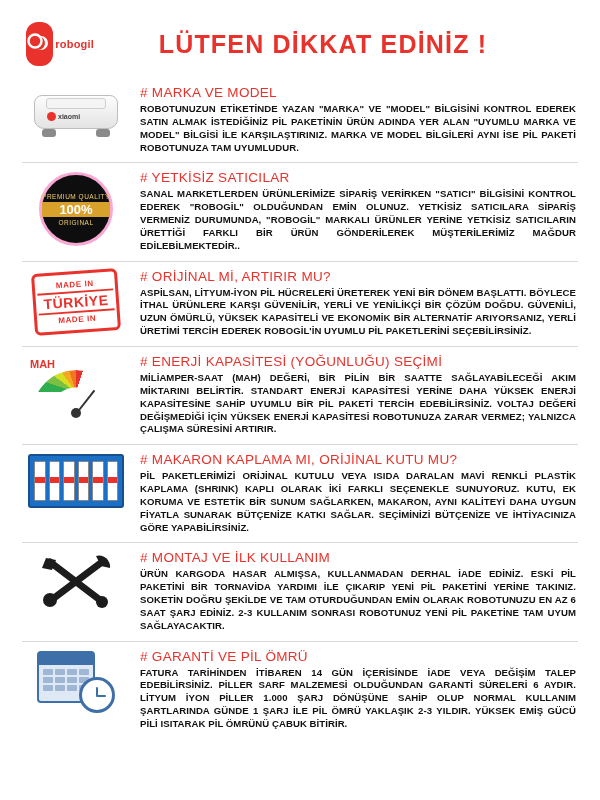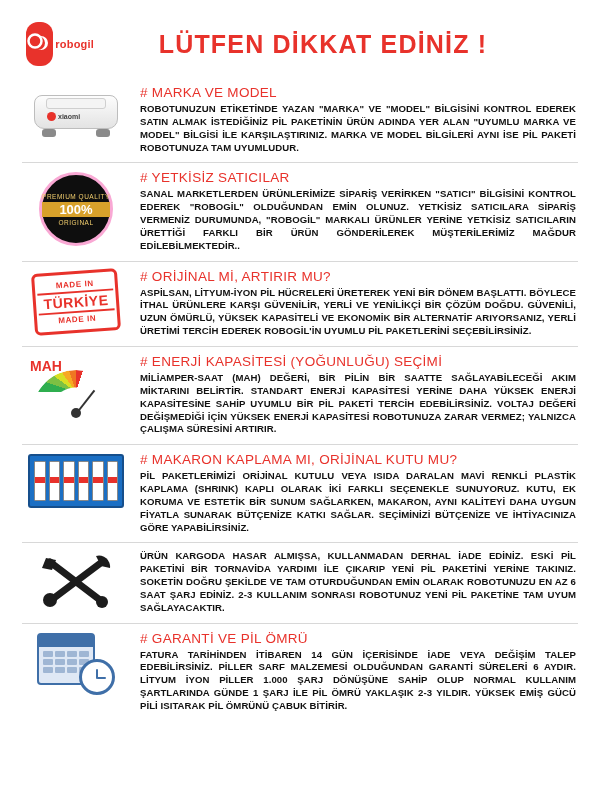--- a/index.html
+++ b/index.html
@@ -143,21 +143,21 @@
   .made-stamp .s2 {
     font-size: 14px; letter-spacing: .5px;
     border-top: 2px solid #e8322b; border-bottom: 2px solid #e8322b;
     padding: 1px 6px; margin: 2px 0;
   }
   .gauge {
     width: 100px; height: 58px; position: relative;
   }
   .gauge-label {
     position: absolute; left: 4px; top: 2px;
-    font-size: 14px; font-weight: bold; color: #e8322b;
+    font-size: 11px; font-weight: bold; color: #e8322b;
   }
   .gauge-arc {
     position: absolute; left: 6px; top: 14px;
     width: 88px; height: 44px;
     border-radius: 88px 88px 0 0;
     background:
       conic-gradient(from 270deg,
         #2fae4f 0deg 18deg,
         #7cc043 18deg 36deg,
         #d7df23 36deg 54deg,
@@ -328,20 +328,21 @@
         <g stroke="#1c1c1c" stroke-width="7" stroke-linecap="round" fill="none">
           <line x1="72" y1="10" x2="24" y2="46"></line>
         </g>
         <g fill="#1c1c1c">
           <path d="M66 4 a11 11 0 0 1 14 12 l-9 -2 z"></path>
           <circle cx="20" cy="48" r="7"></circle>
         </g>
       </svg>
     </div>
     <div class="text-cell">
+      <div class="sec-title"># MONTAJ VE İLK KULLANIM</div>
       <div class="sec-body">ÜRÜN KARGODA HASAR ALMIŞSA, KULLANMADAN DERHAL İADE EDİNİZ. ESKİ PİL PAKETİNİ BİR TORNAVİDA YARDIMI İLE ÇIKARIP YENİ PİL PAKETİNİ YERİNE TAKINIZ. SOKETİN DOĞRU ŞEKİLDE VE TAM OTURDUĞUNDAN EMİN OLARAK ROBOTUNUZU EN AZ 6 SAAT ŞARJ EDİNİZ. 2-3 KULLANIM SONRASI ROBOTUNUZ YENİ PİL PAKETİNE TAM UYUM SAĞLAYACAKTIR.</div>
     </div>
   </div>
 
   <div class="row">
     <div class="icon-cell">
       <div class="clock-ic">
         <div class="cal">
           <div class="cal-top"></div>
           <div class="cal-grid">

